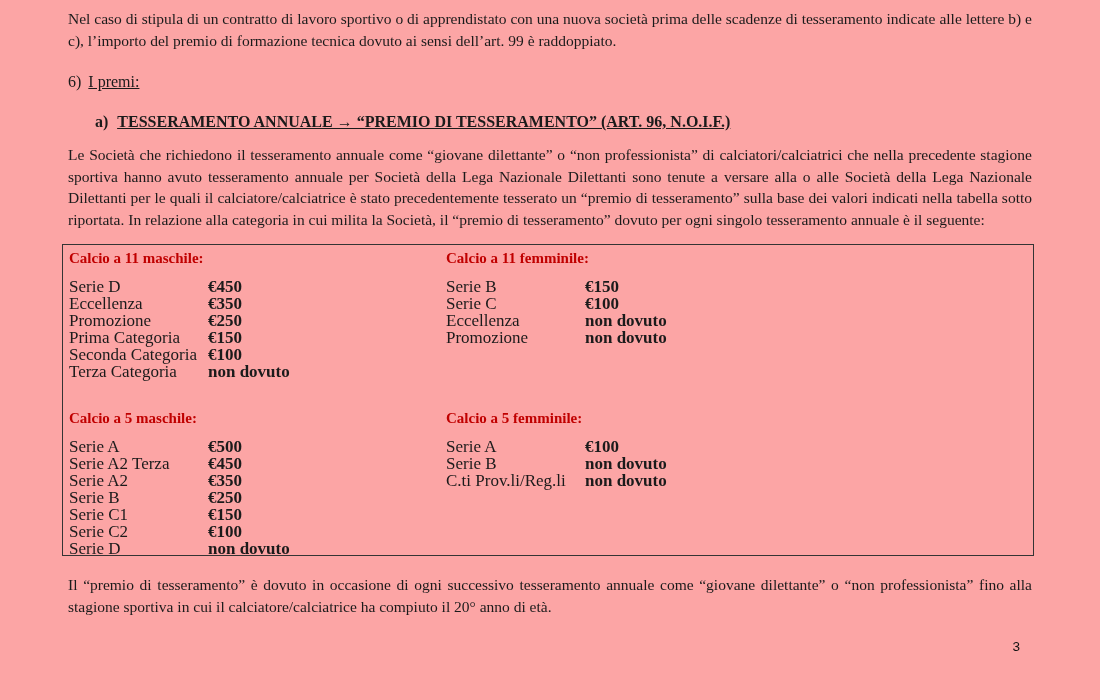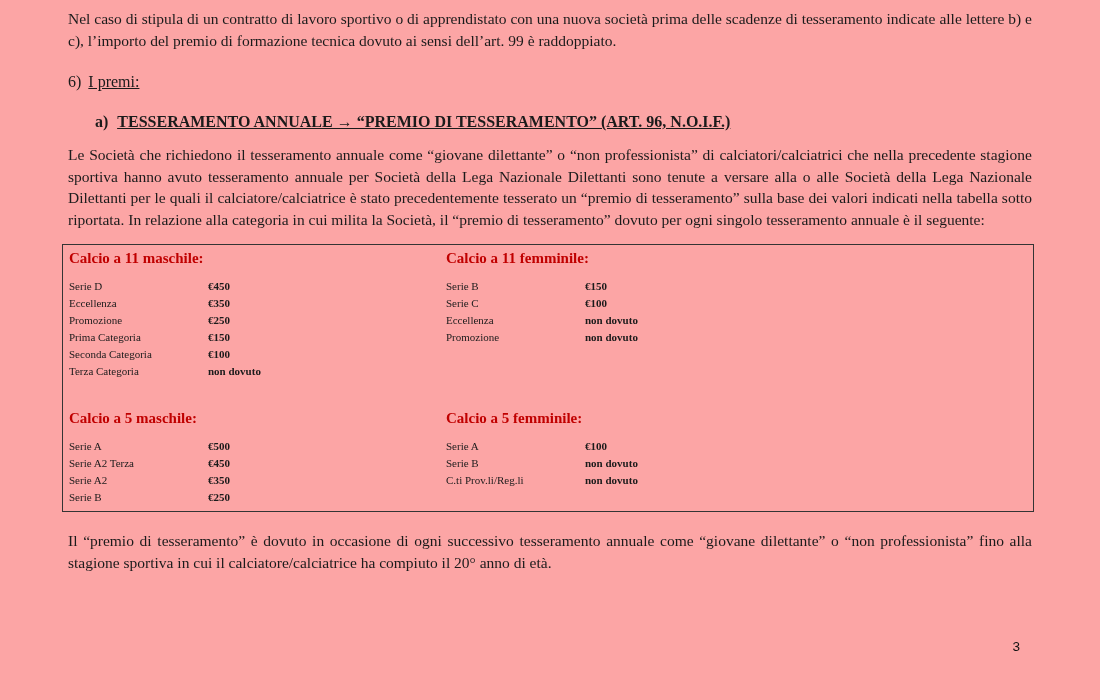--- a/index.html
+++ b/index.html
@@ -40,39 +40,39 @@
   .underlined { text-decoration:underline; }
 
   .body-para { margin-top:13px; }
 
   .fees-box {
     margin-top:14px;
     margin-left:-6px;
     margin-right:-2px;
     border:1.5px solid #343434;
     padding:5px 0 16px 6px;
-    height:268px;
+    height:312px;
     overflow:hidden;
   }
   .fees-grid {
     display:grid;
     grid-template-columns:377px 1fr;
     grid-template-rows:160px auto;
   }
   .quad { align-self:start; }
   .q-title {
     color:var(--red, #C00000);
     font-weight:bold;
     font-size:15px;
     line-height:17px;
     margin-bottom:11px;
   }
   .q-row {
     display:flex;
-    font-size:11px;
+    font-size:17px;
     line-height:17px;
   }
   .q-row .lbl { flex:0 0 139px; }
   .q-row .val { flex:1 1 auto;font-weight:bold; }
 
   .closing { margin-top:18px; }
 
   .page-num {
     position:absolute;
     top:639px;

